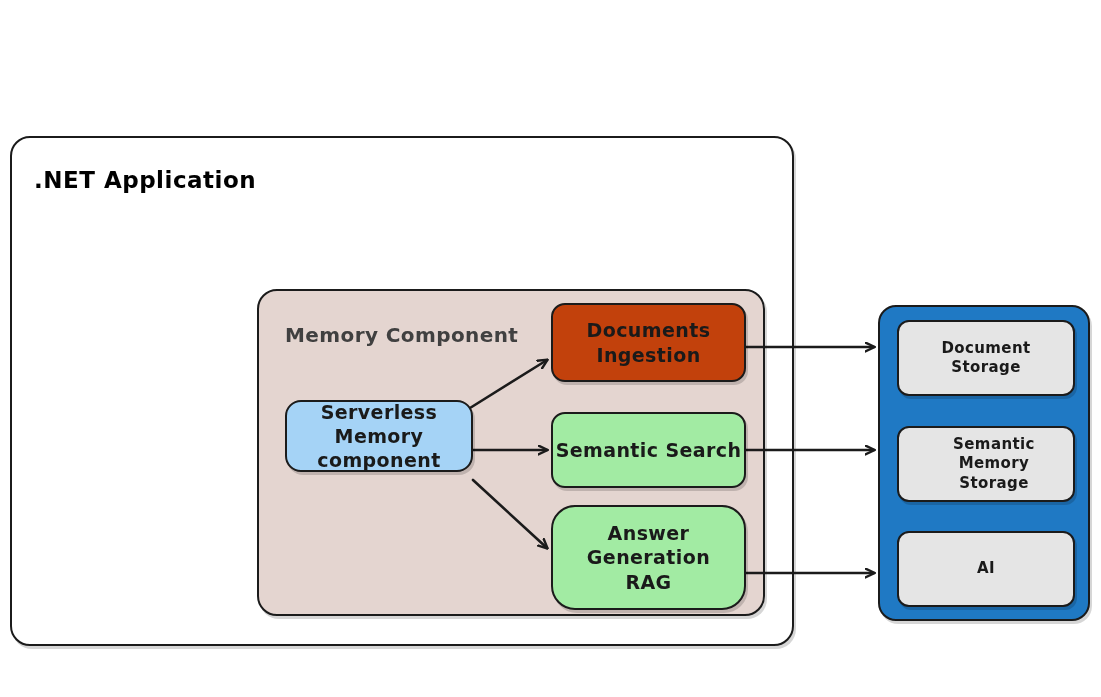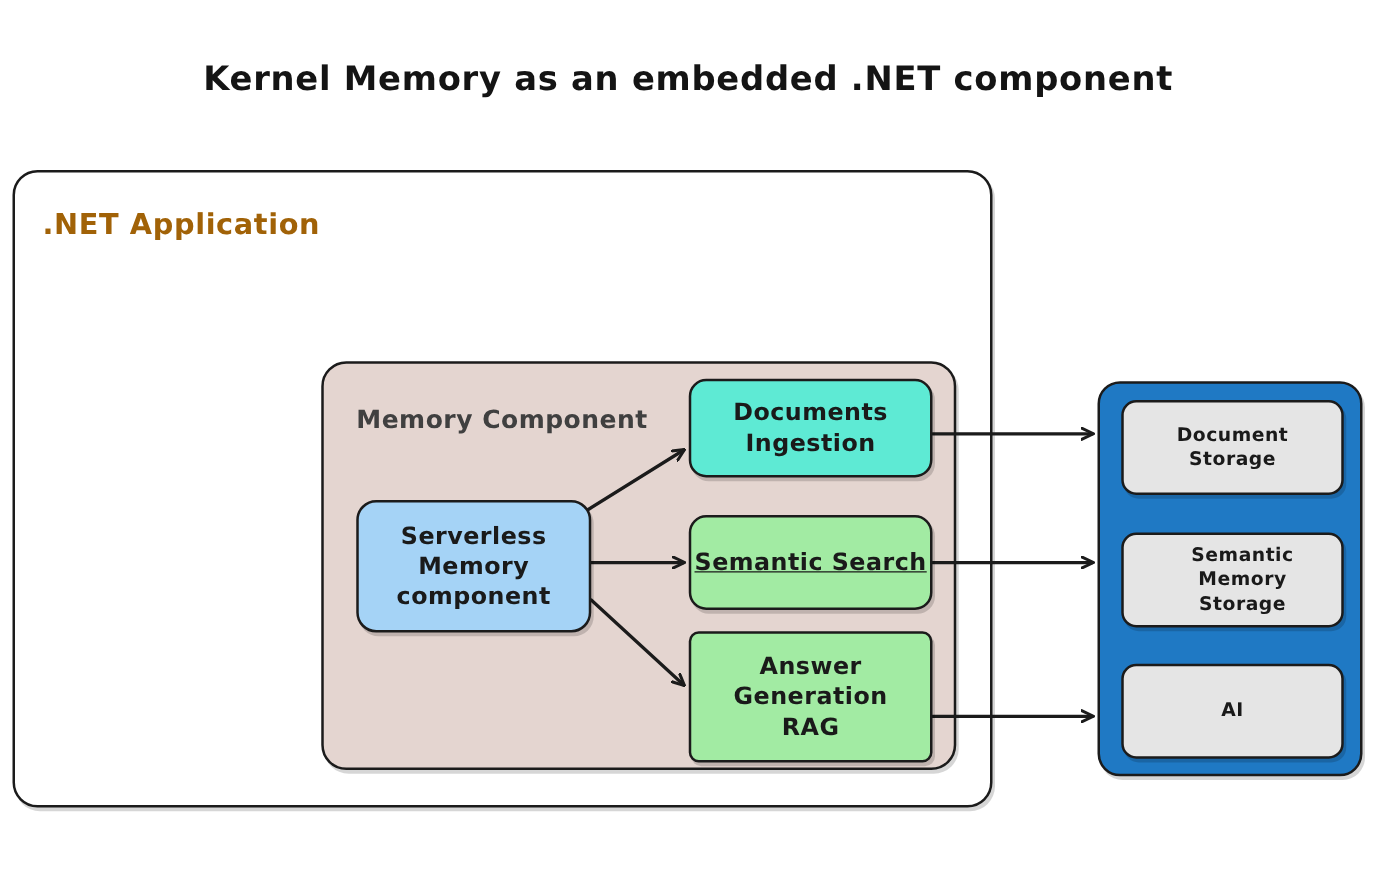--- a/index.html
+++ b/index.html
@@ -65,21 +65,21 @@
     background: #ffffff;
     border-radius: 20px;
     display: block;
   }
   #app-container-label {
     position: absolute;
     left: 22px;
     top: 28px;
     font-size: 23px;
     font-weight: 700;
-    color: #a16207;
+    color: #000000;
     letter-spacing: 0.5px;
   }
 
   
   #memory-component {
     left: 257px;
     top: 289px;
     width: 508px;
     height: 327px;
     background: #E4D5D0;
@@ -94,52 +94,51 @@
     font-weight: 700;
     color: #404040;
     letter-spacing: 0.4px;
   }
 
   
   #serverless-memory-box {
     left: 285px;
     top: 400px;
     width: 188px;
-    height: 106px;
+    height: 72px;
     background: #A5D3F6;
     font-size: 19px;
     border-radius: 16px;
   }
   #documents-ingestion-box {
     left: 551px;
     top: 303px;
     width: 195px;
     height: 79px;
-    background: #5eead4;
+    background: #c2410c;
     font-size: 19px;
     border-radius: 14px;
   }
   #semantic-search-box {
     left: 551px;
     top: 412px;
     width: 195px;
     height: 76px;
     background: #A2EBA3;
     font-size: 19px;
     border-radius: 14px;
-    text-decoration: underline;
   }
   #answer-generation-box {
     left: 551px;
     top: 505px;
     width: 195px;
     height: 105px;
     background: #A2EBA3;
     font-size: 19px;
-    border-radius: 8px;
+    border-radius: 24px;
   }
 
   
   #services-panel {
     left: 878px;
     top: 305px;
     width: 212px;
     height: 316px;
     background: #1F79C4;
     border-radius: 18px;
@@ -165,21 +164,20 @@
   #semantic-memory-storage-box { top: 119px; height: 76px; padding-left: 16px; }
   #ai-box { top: 224px; height: 76px; }
 
   .nowrap { white-space: pre-line; }
 </style>
 </head>
 <body>
 
 <div id="canvas">
 
-  <div id="diagram-title" class="hand">Kernel Memory as an embedded .NET component</div>
 
   <div id="app-container" class="box">
     <div id="app-container-label" class="hand">.NET Application</div>
   </div>
 
   <div id="memory-component" class="box">
     <div id="memory-component-label" class="hand">Memory Component</div>
   </div>
 
   <svg width="1101" height="697" style="position:absolute;left:0;top:0;pointer-events:none;">

